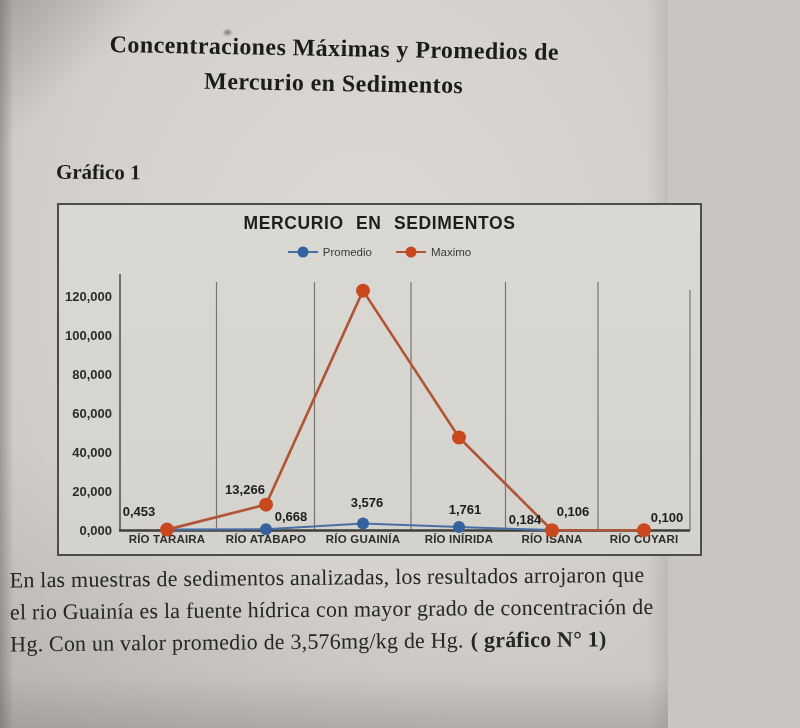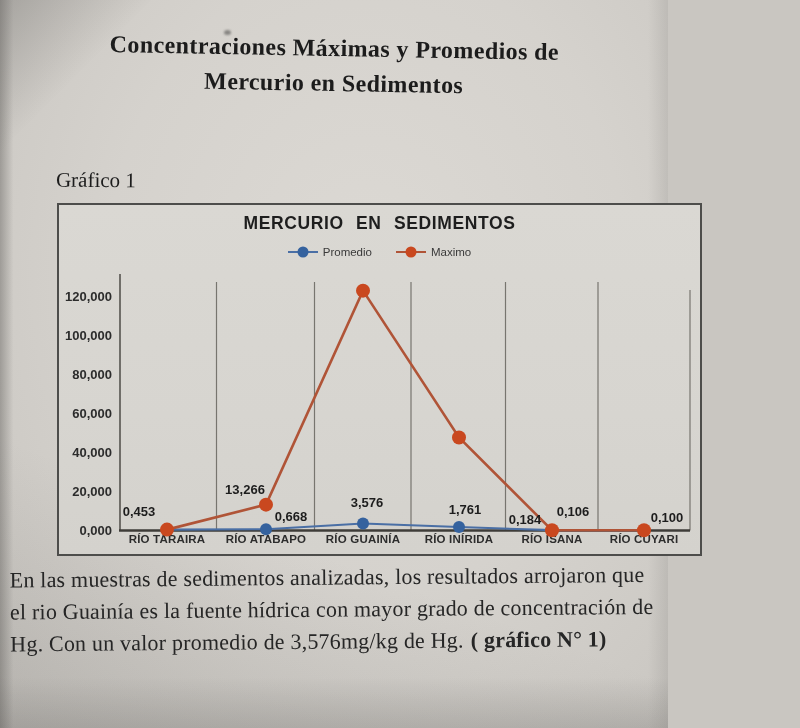--- a/index.html
+++ b/index.html
@@ -19,21 +19,21 @@
       linear-gradient(200deg, rgba(0,0,0,0) 70%, rgba(95,93,90,0.18) 100%);
   }
   .smudge{position:absolute;left:224px;top:30px;width:7px;height:5px;border-radius:50%;
     background:rgba(70,70,68,0.55);filter:blur(1px);}
   .doc-title{
     position:absolute;top:31px;left:0;width:100%;text-align:center;
     font-weight:bold;font-size:24px;line-height:35px;color:#1c1c1c;
     letter-spacing:0.4px;transform:rotate(1deg);white-space:nowrap;
   }
   .figure-label{
-    position:absolute;left:56px;top:168px;font-weight:normal;font-size:21px;color:#1c1c1c;
+    position:absolute;left:56px;top:160px;font-weight:bold;font-size:21px;color:#1c1c1c;
     transform:rotate(0.5deg);
   }
   .chart-frame{
     position:absolute;left:57px;top:203px;width:641px;height:349px;
     border:2px solid #4d4d4b;
     background:linear-gradient(180deg,#dad8d3 0%,#d7d5d0 60%,#d4d2cd 100%);
   }
   .chart-title{
     position:absolute;top:8px;left:0;width:100%;text-align:center;
     font-family:"Liberation Sans", sans-serif;font-weight:bold;font-size:17.5px;

